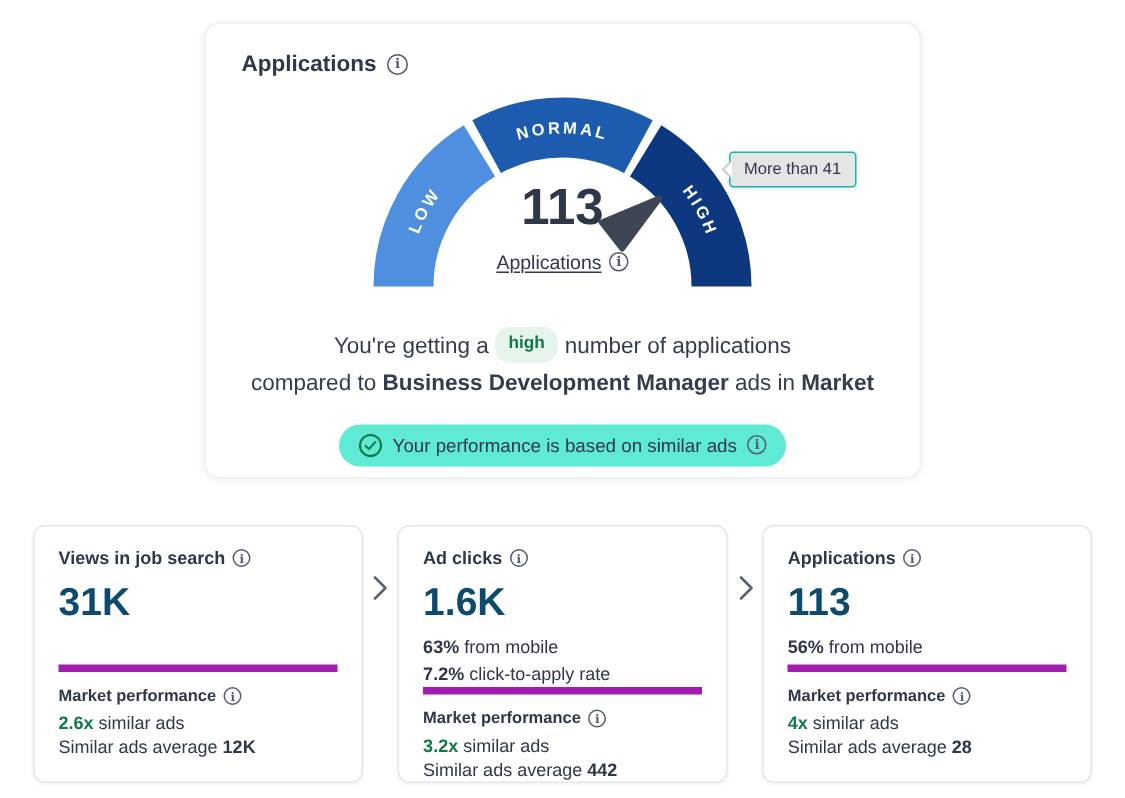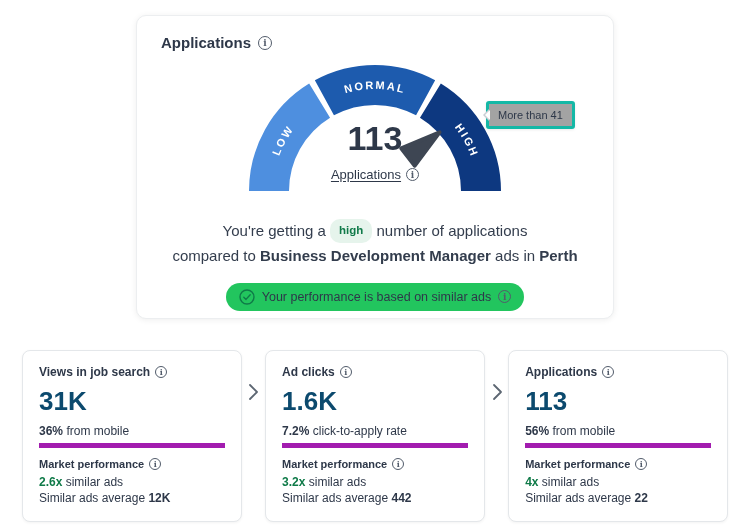--- a/index.html
+++ b/index.html
@@ -24,42 +24,42 @@
   .gauge { position:relative; width:270px; margin:8px auto 0; height:142px; }
   .gauge-svg { display:block; overflow:visible; }
   .seg-label { font-size:11px; font-weight:700; fill:#ffffff; letter-spacing:2px; }
   .gauge-value { position:absolute; left:0; right:0; top:60px; text-align:center;
     font-size:34px; font-weight:700; color:#2e3849; }
   .gauge-label-row { position:absolute; left:0; right:0; top:108px;
     display:flex; justify-content:center; align-items:center; gap:5px; }
   .gauge-label { font-size:13px; color:#2e3849; text-decoration:underline;
     text-underline-offset:2px; }
 
-  .tooltip { position:absolute; left:246px; top:42px; background:#a3a3a3;
-    border:3px solid #14b8a6; border-radius:3px; padding:5px 9px;
+  .tooltip { position:absolute; left:246px; top:42px; background:#e5e5e5;
+    border:1px solid #14b8a6; border-radius:3px; padding:5px 9px;
     font-size:11px; color:#2e3849; white-space:nowrap;
     box-shadow:0 1px 3px rgba(0,0,0,.08); }
   .tooltip::before { content:""; position:absolute; left:-6px; top:50%;
     transform:translateY(-50%); width:0; height:0;
     border-style:solid; border-width:6px 6px 6px 0;
     border-color:transparent #c9ced4 transparent transparent; }
   .tooltip::after { content:""; position:absolute; left:-4.5px; top:50%;
     transform:translateY(-50%); width:0; height:0;
     border-style:solid; border-width:5px 5px 5px 0;
     border-color:transparent #ffffff transparent transparent; }
 
   .message { margin-top:18px; text-align:center; font-size:15px;
     color:#333d4d; line-height:1.65; }
   .badge { display:inline-block; background:#e6f4ec; color:#107a49;
     font-size:11.5px; font-weight:600; padding:2px 9px 3px;
     border-radius:10px; vertical-align:middle; position:relative; top:-1px; }
 
   .footnote-row { margin-top:14px; text-align:center; }
   .footnote-pill { display:inline-flex; align-items:center; gap:7px;
-    background:#22c55e; border-radius:16px; padding:6px 13px;
+    background:#5eead4; border-radius:16px; padding:6px 13px;
     font-size:12.5px; color:#2e3849; }
 
   
   .metrics-row { position:absolute; left:0; top:350px; width:750px;
     padding:0 22px; display:flex; justify-content:center;
     align-items:flex-start; }
   .metric-card { width:226px; height:172px; background:#fff;
     border:1px solid #e4e7ea; border-radius:8px;
     box-shadow:0 1px 3px rgba(0,0,0,.05); padding:14px 16px;
     display:flex; flex-direction:column; }
@@ -114,21 +114,21 @@
   <div class="message">
     <div class="msg-line">
       <span>You're getting a</span>
       <span class="badge">high</span>
       <span>number of applications</span>
     </div>
     <div class="msg-line">
       <span>compared to</span>
       <strong>Business Development Manager</strong>
       <span>ads in</span>
-      <strong>Perth</strong>
+      <strong>Market</strong>
     </div>
   </div>
 
   <div class="footnote-row">
     <div class="footnote-pill">
       <svg width="16" height="16" viewBox="0 0 16 16">
         <circle cx="8" cy="8" r="7" fill="none" stroke="#0f7a48" stroke-width="1.4"></circle>
         <path d="M4.8 8.3 L7 10.4 L11.2 5.7" fill="none" stroke="#0f7a48" stroke-width="1.4" stroke-linecap="round" stroke-linejoin="round"></path>
       </svg>
       <span>Your performance is based on similar ads</span>
@@ -138,24 +138,20 @@
 </div>
 
 <div class="metrics-row">
 
   <div class="metric-card">
     <div class="metric-header">
       <span class="metric-title">Views in job search</span>
       <span class="info-icon sm"></span>
     </div>
     <div class="metric-value">31K</div>
-    <div class="stat-line">
-      <strong>36%</strong>
-      <span>from mobile</span>
-    </div>
     <div class="market">
       <div class="market-header">
         <span class="market-title">Market performance</span>
         <span class="info-icon sm"></span>
       </div>
       <div class="stat-line">
         <strong class="green">2.6x</strong>
         <span>similar ads</span>
       </div>
       <div class="stat-line">
@@ -171,20 +167,24 @@
     </svg>
   </div>
 
   <div class="metric-card">
     <div class="metric-header">
       <span class="metric-title">Ad clicks</span>
       <span class="info-icon sm"></span>
     </div>
     <div class="metric-value">1.6K</div>
     <div class="stat-line">
+      <strong>63%</strong>
+      <span>from mobile</span>
+    </div>
+    <div class="stat-line">
       <strong>7.2%</strong>
       <span>click-to-apply rate</span>
     </div>
     <div class="market">
       <div class="market-header">
         <span class="market-title">Market performance</span>
         <span class="info-icon sm"></span>
       </div>
       <div class="stat-line">
         <strong class="green">3.2x</strong>
@@ -217,18 +217,18 @@
       <div class="market-header">
         <span class="market-title">Market performance</span>
         <span class="info-icon sm"></span>
       </div>
       <div class="stat-line">
         <strong class="green">4x</strong>
         <span>similar ads</span>
       </div>
       <div class="stat-line">
         <span>Similar ads average</span>
-        <strong>22</strong>
+        <strong>28</strong>
       </div>
     </div>
   </div>
 
 </div>
 
 </body></html>

